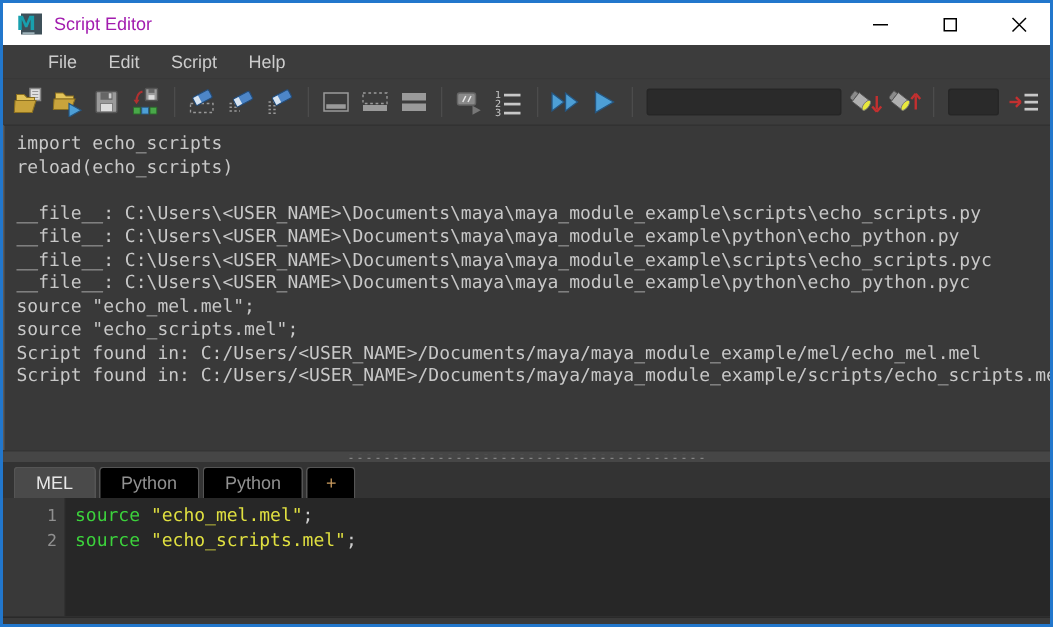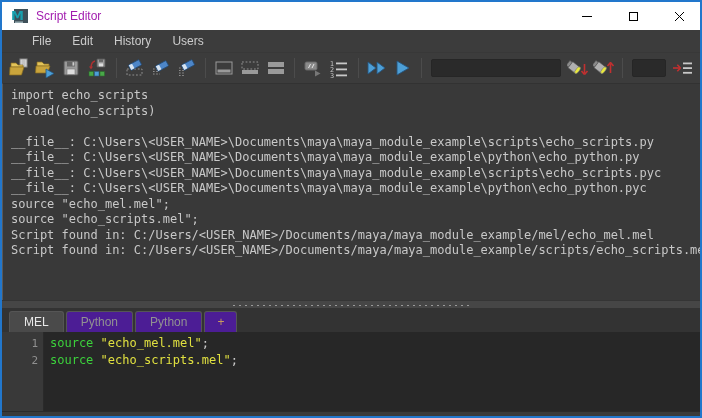--- a/index.html
+++ b/index.html
@@ -35,21 +35,21 @@
           color:#c8c8c8; white-space:pre; }
   
   .splitter{ height:8px; background:#464646; display:flex; align-items:center; justify-content:center;
              cursor:row-resize; flex:0 0 auto; border-top:1px solid #353535;}
   .splitter-dots{ width:240px; height:3px;
       background-image:radial-gradient(#9a9a9a 0.9px, transparent 1px);
       background-size:6px 3px; background-position:0 1px; }
   
   .tabpanel{ flex:1; background:#333333; display:flex; flex-direction:column; }
   .tabbar{ height:24px; display:flex; align-items:flex-end; padding-left:7px; flex:0 0 auto; }
-  .tab{ font-size:12px; color:#919191; background:#4c1d95; border:1px solid #555; border-bottom:none;
+  .tab{ font-size:12px; color:#919191; background:#000000; border:1px solid #555; border-bottom:none;
         border-radius:3px 3px 0 0; padding:3px 14px 3px 14px; margin-right:2px; }
   .tab.active{ color:#e8e8e8; background:#4a4a4a; }
   .tab.plus{ color:#c89a5e; padding:3px 12px; }
   
   .editor{ flex:1; display:flex; overflow:hidden; }
   .gutter{ width:42px; background:#393939; color:#909090; font-family:"DejaVu Sans Mono", monospace;
            font-size:11px; text-align:right; padding:3px 5px 0 0; border-right:1px solid #2a2a2a; flex:0 0 auto;}
   .gutter div{ line-height:17px; height:17px; }
   .code{ flex:1; background:#272727; padding:3px 0 0 6px; font-family:"DejaVu Sans Mono", monospace; font-size:12px; }
   .code-line{ line-height:17px; height:17px; white-space:pre; color:#cccccc; }
@@ -86,22 +86,22 @@
       <svg width="11" height="11" viewBox="0 0 11 11">
           <path d="M1 1 L10 10 M10 1 L1 10" stroke="#000" stroke-width="1"></path>
         </svg>
     </span>
     <span style="width:4px"></span>
   </div>
 
   <div class="menubar">
     <span class="menu-item">File</span>
     <span class="menu-item">Edit</span>
-    <span class="menu-item">History</span>
-    <span class="menu-item">Users</span>
+    <span class="menu-item">Script</span>
+    <span class="menu-item">Help</span>
   </div>
 
   <div class="toolbar">
     <span class="tool">
       <svg width="20" height="20" viewBox="0 0 20 20">
         <rect x="11" y="1" width="7" height="8" fill="#e0e0e0" stroke="#888"></rect>
         <path d="M12.5 3 h4 M12.5 5 h4 M12.5 7 h4" stroke="#999" stroke-width="0.8"></path>
         <path d="M2 5 h5 l2 2 h5 v2 h-12 z" fill="#e3c45a" stroke="#8a6f20" stroke-width="0.7"></path>
         <path d="M1 9 h14 l-2.5 8 h-12 z" fill="#c9a43c" stroke="#8a6f20" stroke-width="0.7"></path>
       </svg>

